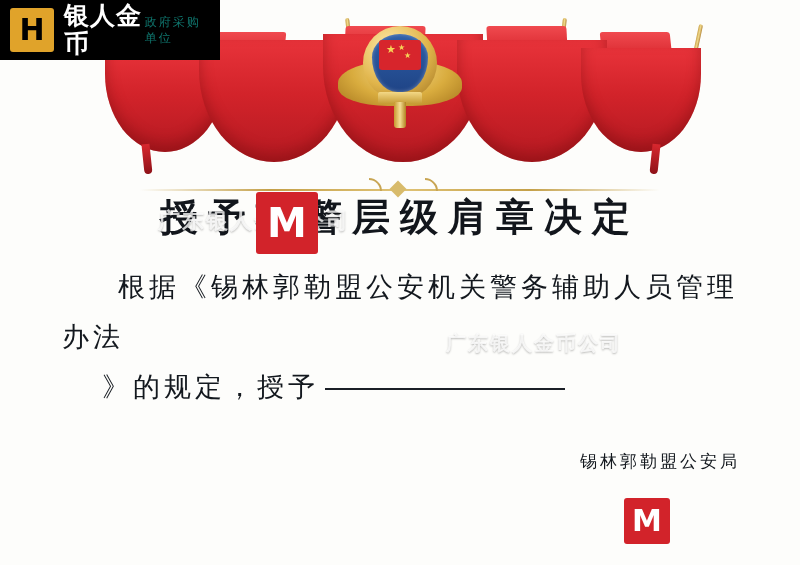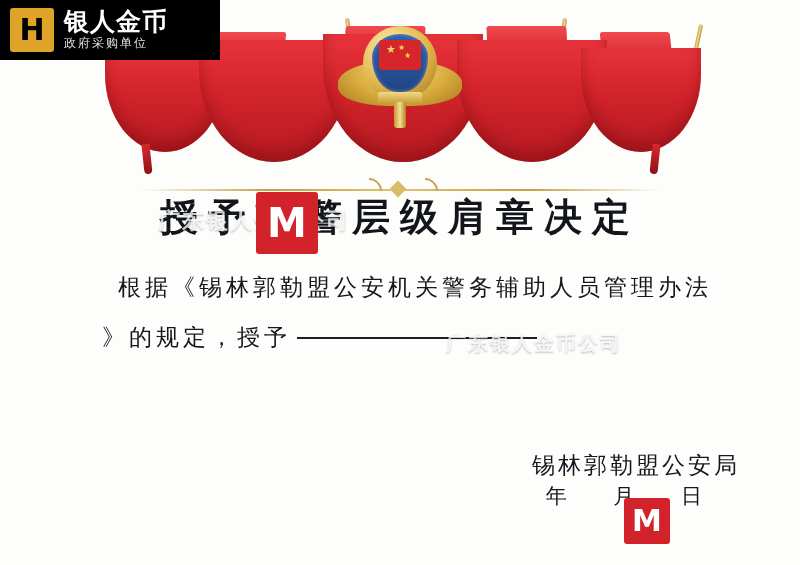--- a/index.html
+++ b/index.html
@@ -186,21 +186,21 @@
     font-family: "DejaVu Serif", "Liberation Serif", serif;
     white-space: nowrap;
   }
 
   
   .cert-body {
     position: absolute;
     left: 62px;
     top: 262px;
     width: 690px;
-    font-size: 23px;
+    font-size: 27px;
     line-height: 50px;
     color: #13181e;
     font-family: "DejaVu Serif", "Liberation Serif", serif;
     letter-spacing: 4px;
   }
   .cert-body .indent { display: inline-block; width: 56px; }
   .blank-line {
     display: inline-block;
     width: 240px;
     border-bottom: 2px solid #1b1f26;
@@ -222,21 +222,21 @@
     letter-spacing: 5px;
     color: #13181e;
     font-family: "DejaVu Serif", "Liberation Serif", serif;
   }
 
   
   .sign-org {
     position: absolute;
     right: 60px;
     top: 450px;
-    font-size: 23px;
+    font-size: 17px;
     letter-spacing: 3px;
     color: #13181e;
     font-family: "DejaVu Serif", "Liberation Serif", serif;
   }
   .sign-date {
     position: absolute;
     right: 78px;
     top: 482px;
     font-size: 21px;
     letter-spacing: 20px;
@@ -321,35 +321,35 @@
     left: 0; top: 0; right: 0; bottom: 0;
     display: flex;
     align-items: center;
     justify-content: center;
     color: #000;
     font-weight: bold;
     font-size: 30px;
     line-height: 1;
     font-family: "DejaVu Sans", "Liberation Sans", sans-serif;
   }
-  #brand-badge .txt { display: flex; flex-direction: column; justify-content: center; }
+  #brand-badge .txt { display: flex; flex-direction: row; justify-content: center; align-items: center; }
   #brand-badge .b-name {
     color: #ffffff;
     font-size: 25px;
     font-weight: bold;
     letter-spacing: 1px;
     line-height: 28px;
     font-family: "DejaVu Sans", "Liberation Sans", sans-serif;
   }
   #brand-badge .b-sub {
-    color: #e5e5e5;
+    color: #0f766e;
     font-size: 12px;
     letter-spacing: 2px;
     line-height: 16px;
-    font-family: Liberation Mono, monospace;
+    font-family: Liberation Serif, serif;
   }
 </style>
 </head>
 <body>
 
 <div id="certificate">
 
   <div class="banner-wrap">
     <div class="pole p1"></div>
     <div class="pole p2"></div>
@@ -396,21 +396,20 @@
     <div>
       <span class="indent"></span><span>根据《</span><span>锡林郭勒盟公安机关警务辅助人员管理办法</span>
     </div>
     <div class="line-2">
       <span>》</span><span>的规定，授予</span><span class="blank-line"></span>
     </div>
   </div>
 
 
   <div class="sign-org">锡林郭勒盟公安局</div>
-  <div class="sign-date">年 月 日</div>
 
   <div class="wm-text" id="wm-top">广东银人金币公司</div>
   <div class="wm-text" id="wm-mid">广东银人金币公司</div>
 
   <div class="wm-logo-red" id="wm-center-logo">
     <div class="sq"></div>
     <div class="glyph">M</div>
   </div>
 
   <div class="wm-logo-red" id="wm-corner-logo">

